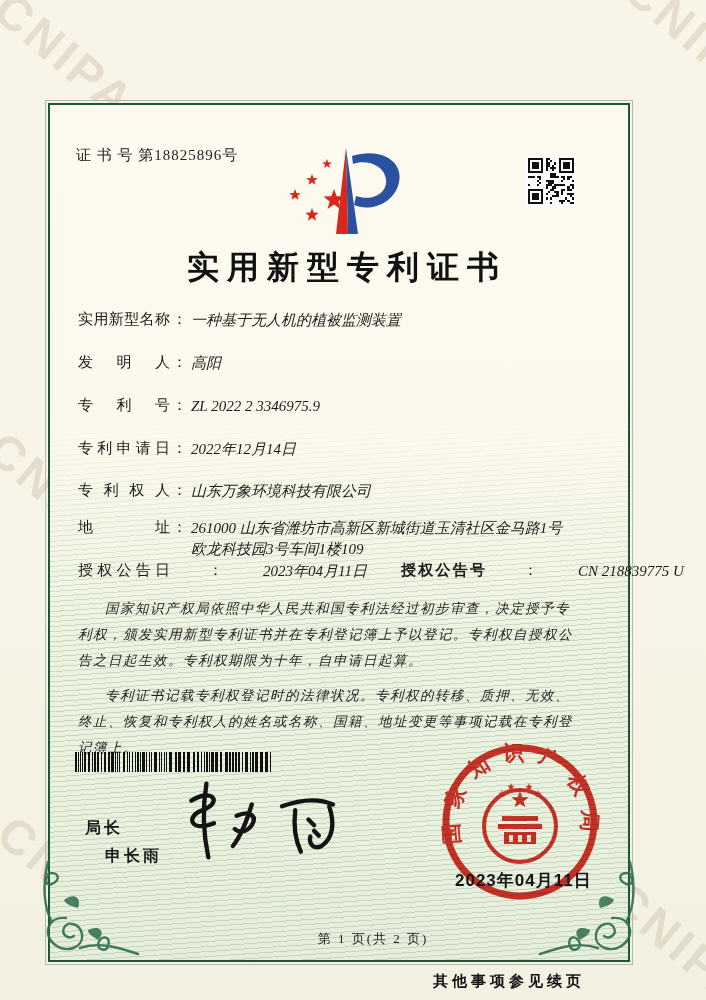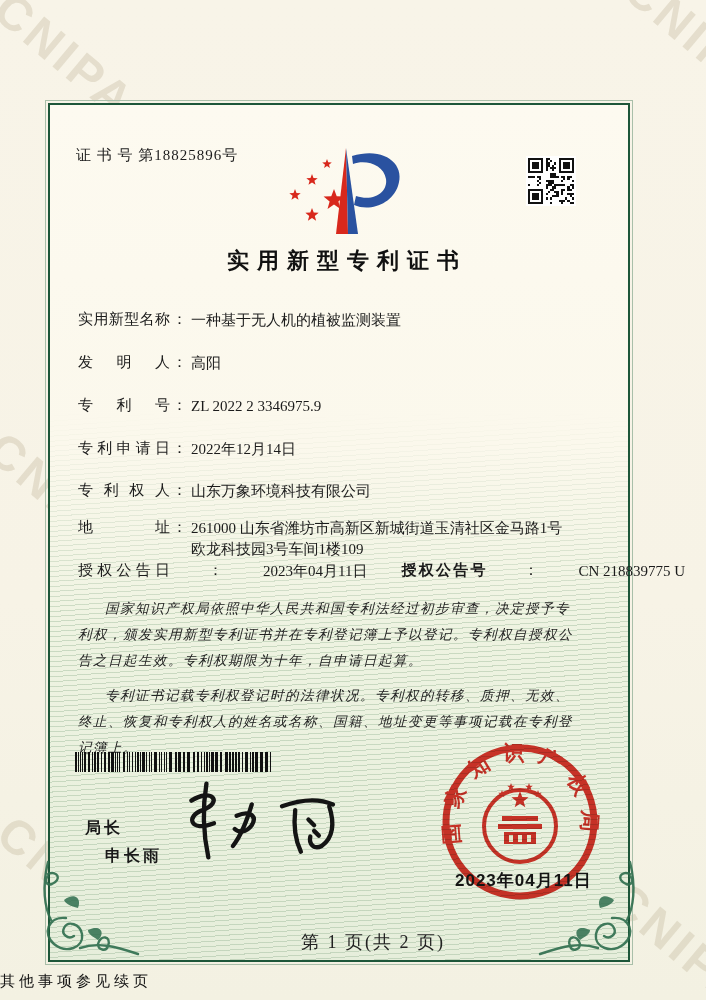--- a/index.html
+++ b/index.html
@@ -27,46 +27,46 @@
     content:""; position:absolute; inset:0;
     background:repeating-linear-gradient(176deg, rgba(108,152,112,0.28) 0 1px, transparent 1px 5px);
     -webkit-mask-image:linear-gradient(to bottom, transparent 0 36%, #000 60% 100%);
     mask-image:linear-gradient(to bottom, transparent 0 36%, #000 60% 100%);
     pointer-events:none;
   }
   .abs { position:absolute; }
   .cert-no { left:76px; top:146px; font-size:15px; color:#1c1c1c; letter-spacing:1px; }
   .title {
     left:45px; top:246px; width:588px; text-align:center;
-    font-size:22px; font-weight:bold; color:#111; letter-spacing:8px; padding-left:16px;
+    font-size:32px; font-weight:bold; color:#111; letter-spacing:8px; padding-left:16px;
   }
   .field-row { left:78px; font-size:15px; color:#1b1b1b; display:flex; align-items:flex-start; }
   .f-label {
     display:inline-block; width:92px; text-align:justify; text-align-last:justify;
     -moz-text-align-last:justify; flex:0 0 92px;
   }
   .f-colon { flex:0 0 auto; padding:0 4px 0 2px; }
-  .f-value { line-height:21px; }
+  .f-value { line-height:21px;font-style:italic; }
   .grant-group { display:flex;gap:36px; }
   .g2 { margin-left:34px; }
   .g2 .f-label { width:84px; flex-basis:84px;font-weight:bold; }
   .body-text { left:78px; top:596px; width:504px; font-size:13.5px; line-height:1.93;
     color:#232323; font-style:italic; }
   .body-text p { text-indent:2em; margin-bottom:9px; letter-spacing:1.5px; }
   .sig-title { left:85px; top:818px; font-size:16px; font-weight:600; letter-spacing:3px;
     color:#191919; font-family:"Liberation Sans","DejaVu Sans",sans-serif; }
   .sig-name  { left:85px; top:846px; font-size:16px; font-weight:600; letter-spacing:3px;
     color:#191919; font-family:"Liberation Sans","DejaVu Sans",sans-serif;padding-left:20px; }
   .seal-wrap { left:438px; top:738px; width:165px; height:165px; mix-blend-mode:multiply; }
   .seal-date { left:455px; top:869px; font-size:17px; font-weight:bold; color:#141414;
     letter-spacing:1px; font-family:"Liberation Sans","DejaVu Sans",sans-serif; }
-  .page-info { left:45px; top:930px; width:656px; text-align:center; font-size:18px;
+  .page-info { left:45px; top:930px; width:656px; text-align:center; font-size:13px;
     color:#222; letter-spacing:2px;font-family:Liberation Serif, serif; }
-  .foot-note { left:0; top:972px; width:585px; text-align:left; font-size:15px;
-    font-weight:normal; color:#111; letter-spacing:4px; }
+  .foot-note { left:0; top:972px; width:585px; text-align:right; font-size:15px;
+    font-weight:bold; color:#111; letter-spacing:4px; }
   .qr { left:526px; top:156px; width:50px; height:50px; background:#fff; padding:2px; }
   .logo { left:282px; top:142px; }
   .barcode { left:75px; top:752px; }
   .flourish { pointer-events:none; }
 </style>
 </head>
 <body>
 
 <div class="page">
 

